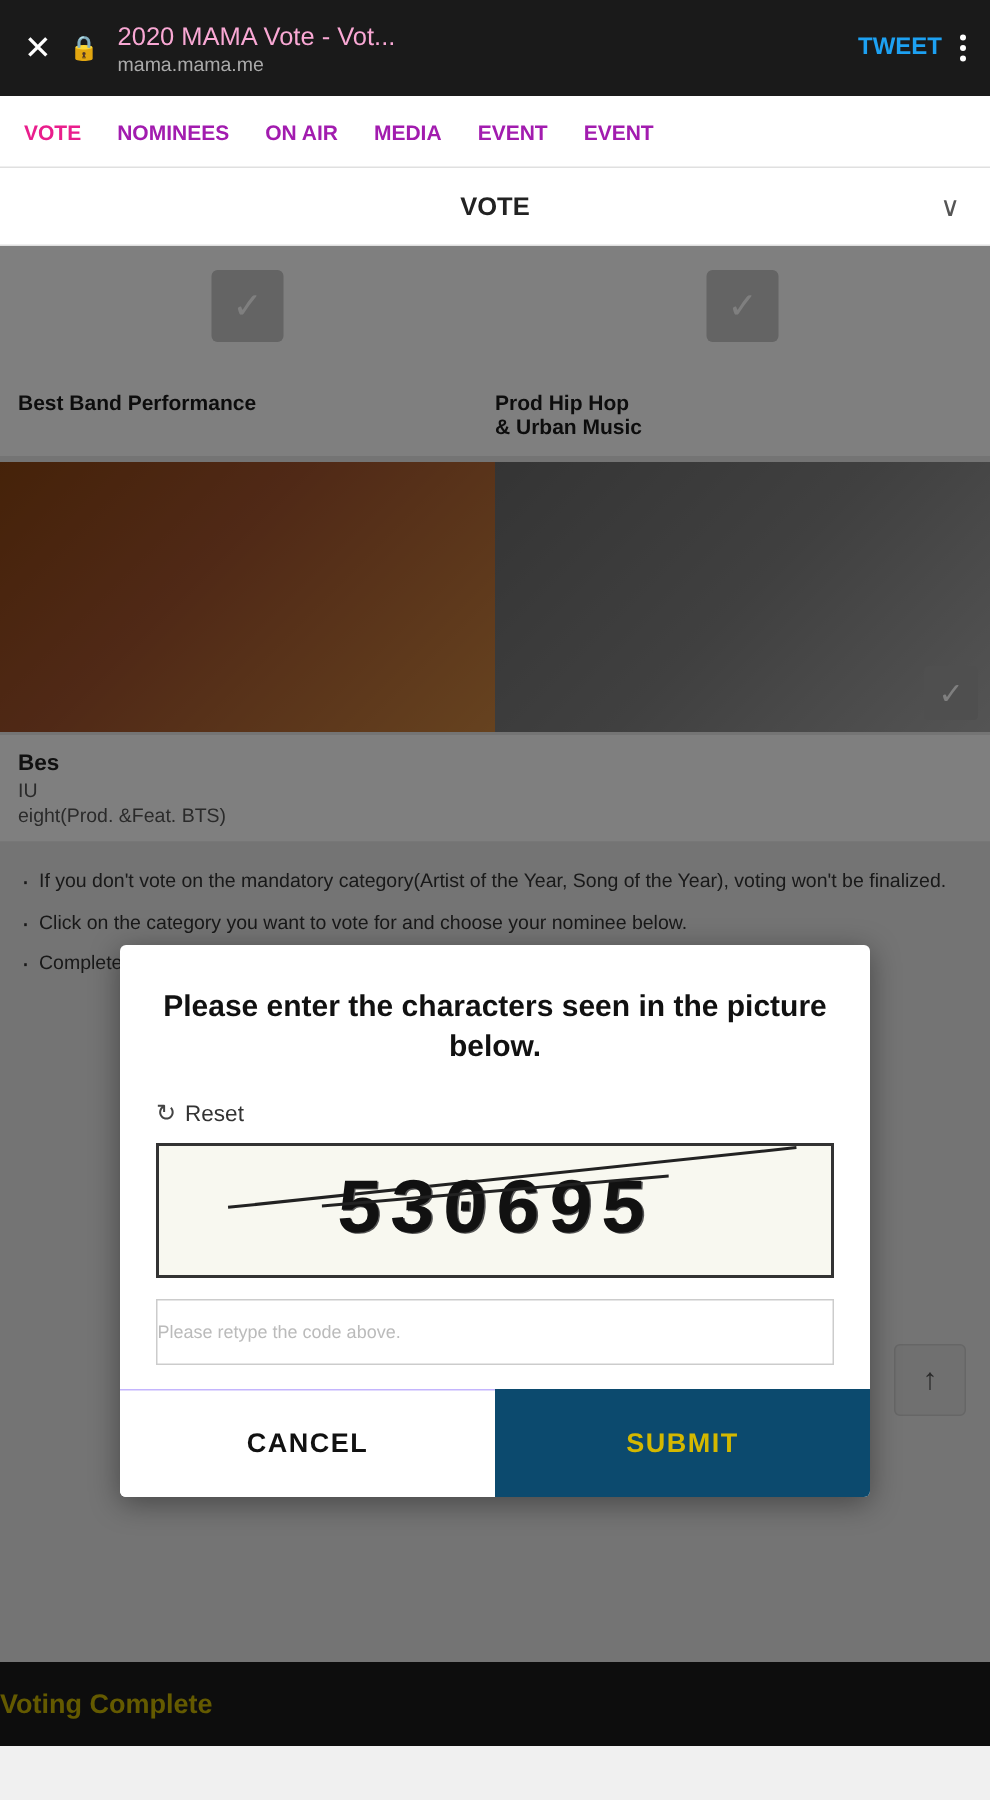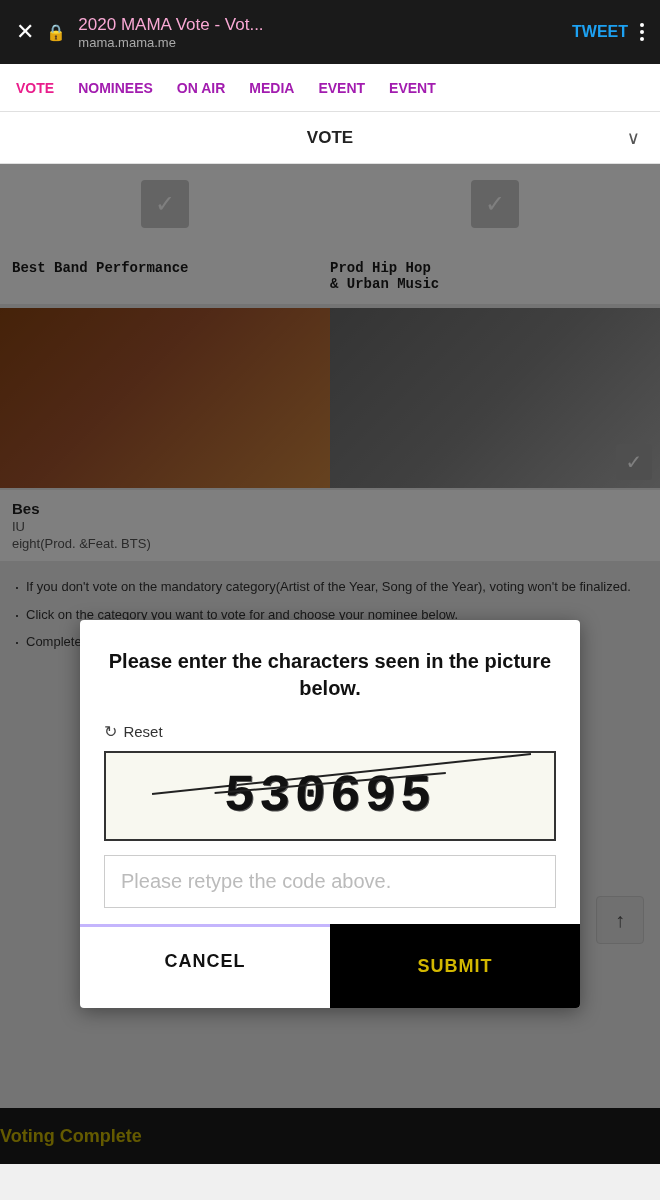--- a/index.html
+++ b/index.html
@@ -188,21 +188,20 @@
       color: white;
       font-size: 20px;
     }
 
     
     .best-label-row {
       background: white;
       display: flex;
       padding: 8px 12px 12px;
       margin-bottom: 2px;
-      font-family: Liberation Mono, monospace;
     }
     .best-label {
       flex: 1;
       font-size: 14px;
       font-weight: 700;
       color: #1a1a1a;
     }
     .best-label span {
       display: block;
     }
@@ -367,50 +366,50 @@
       top: 20px;
       left: 10%;
       width: 85%;
       height: 2px;
       background: #222;
       transform: rotate(-6deg);
     }
     .captcha-input {
       width: 100%;
       border: 1px solid #ccc;
-      padding: 14px 16px;
-      font-size: 20px;
+      padding: 14px 0;
+      font-size: 12px;
       color: #999;
       outline: none;
       border-radius: 0;
       margin-bottom: 0;
     }
     .captcha-input::placeholder {
       color: #bbb;
     }
     .modal-buttons {
       display: flex;
       margin-top: 16px;
     }
     .modal-btn-cancel {
       flex: 1;
       height: 72px;
       background: white;
       border: none;
-      border-top: 3px solid #c4b5fd;
+      border-top: 1px solid #c4b5fd;
       font-size: 18px;
       font-weight: 800;
       color: #111;
       cursor: pointer;
       letter-spacing: 1px;
     }
     .modal-btn-submit {
       flex: 1;
-      height: 84px;
-      background: #000000;
+      height: 72px;
+      background: #0c4a6e;
       border: none;
       font-size: 18px;
       font-weight: 800;
       color: #d4b800;
       cursor: pointer;
       letter-spacing: 1px;
     }
   </style>
 </head>
 <body>

